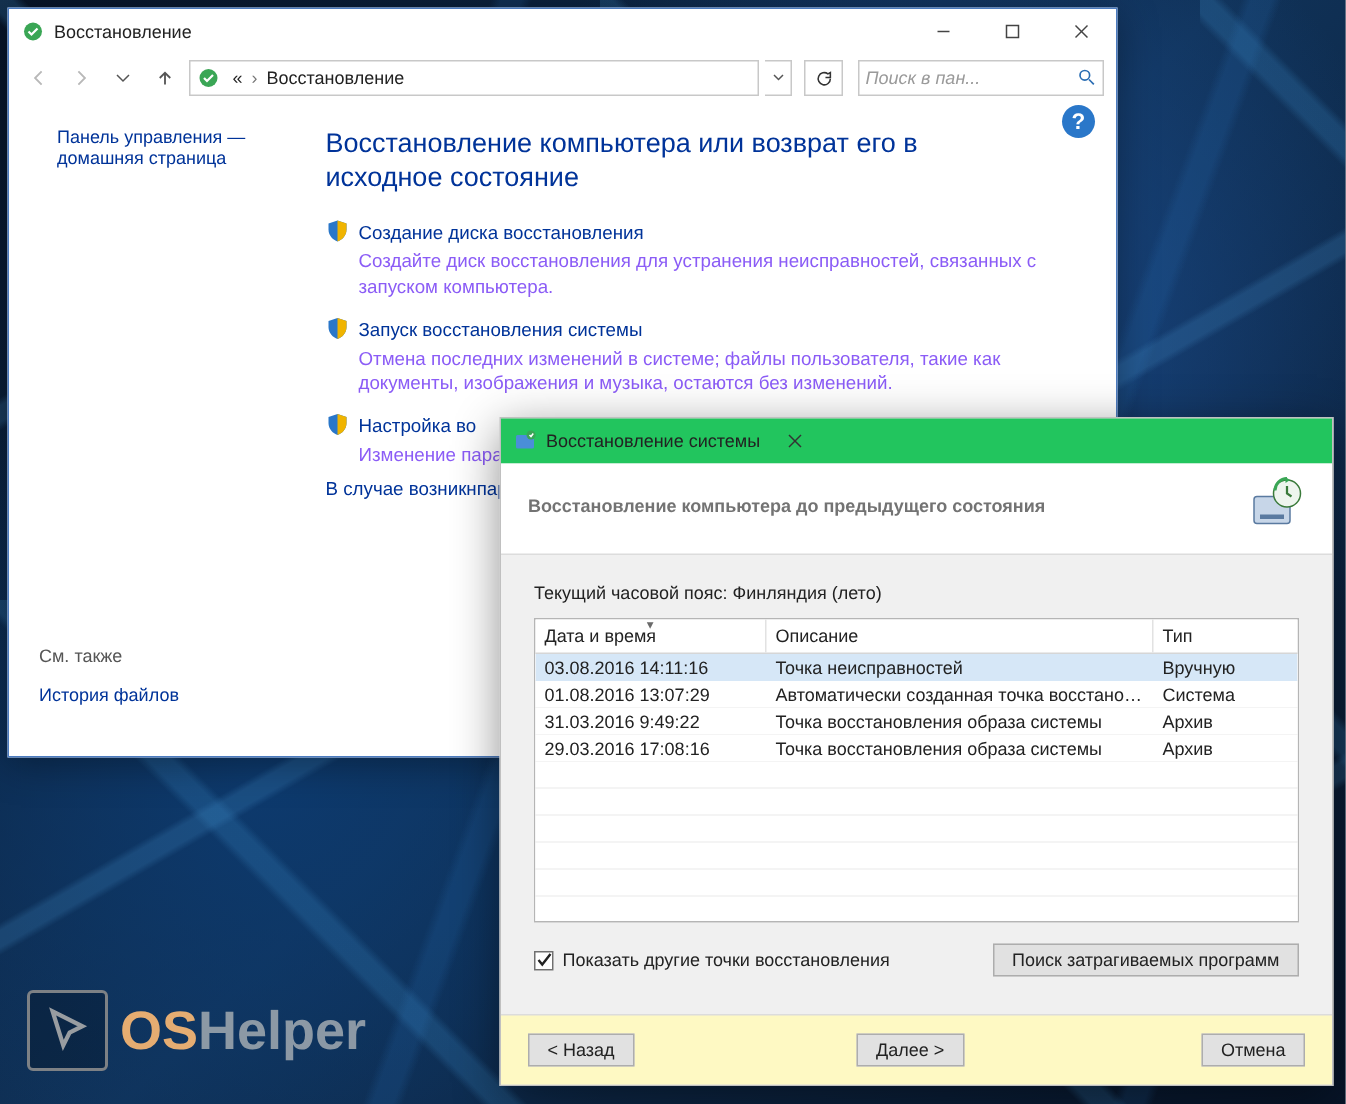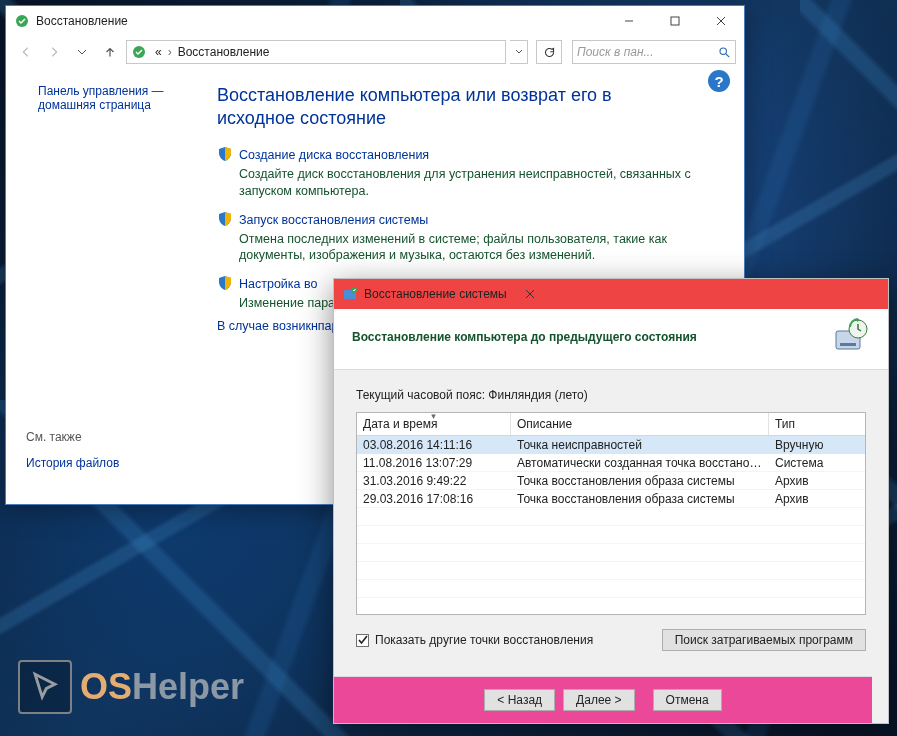--- a/index.html
+++ b/index.html
@@ -51,51 +51,51 @@
   .cp-home { color:#003399; }
   .seealso { position:absolute; bottom:34px; left:20px; font-size:12px; color:#555;}
   .seealso .hdr { color:#555; margin-bottom:12px;}
   .seealso .lnk { color:#003399; }
   .cp-main { flex:1; padding:12px 28px 10px 6px; font-size:12.5px; color:#222; position:relative;}
   .help-q { position:absolute; right:14px; top:2px; width:22px;height:22px; border-radius:50%; background:#2a77c9; color:#fff; font-weight:bold; font-size:15px; display:flex; align-items:center; justify-content:center;}
   .page-title { color:#003399; font-size:18px; font-weight:400; margin:4px 0 14px; line-height:1.3; max-width:470px;}
   .shield-row { display:flex; align-items:flex-end; gap:6px; margin-top:10px;}
   .shield-row .shield { width:16px; height:16px; flex:0 0 16px; margin-top:1px;}
   .shield-row .link { color:#003399; font-size:12.5px;}
-  .desc { margin:4px 0 6px 22px; color:#14532d; line-height:1.35; max-width:470px;}
+  .desc { margin:4px 0 6px 22px; color:#8b5cf6; line-height:1.35; max-width:470px;}
 
   
   .win-front { left:333px; top:278px; width:556px; height:446px; border:1px solid #c0c0c0; background:#f0f0f0; box-shadow:0 8px 30px rgba(0,0,0,.45);}
-  .dlg-title { height:30px; display:flex; align-items:center; padding:0 0 0 8px; background:#ef4444;}
+  .dlg-title { height:30px; display:flex; align-items:center; padding:0 0 0 8px; background:#22c55e;}
   .dlg-title .dicon{width:16px;height:16px;margin-right:6px;}
   .dlg-title .dtxt{font-size:12px; color:#222;}
   .dlg-title .dclose{ width:46px;height:30px;display:flex;align-items:center;justify-content:center;color:#333;}
   .dlg-head { background:#fff; padding:8px 18px 12px; border-bottom:1px solid #dcdcdc; display:flex; align-items:center; justify-content:space-between;}
-  .dlg-head .h-title{ font-size:12px; font-weight:bold; color:#14532d;}
+  .dlg-head .h-title{ font-size:12px; font-weight:bold; color:#737373;}
   .dlg-head .h-art { width:40px; height:40px; }
   .dlg-body { padding:18px 22px 6px; font-size:12px; color:#222;}
   .tz-line { margin-bottom:10px; }
   .rp-table { width:100%; border:1px solid #b5b5b5; background:#fff; font-size:12px; }
   .rp-head { display:flex; background:#fff; border-bottom:1px solid #d6d6d6;}
   .rp-head .col { padding:4px 6px; border-right:1px solid #e2e2e2; position:relative;}
   .col.dt{ width:154px;} .col.dc{ flex:1;} .col.tp{ width:96px; border-right:none;}
   .sort-ind { position:absolute; left:50%; top:-2px; transform:translateX(-50%); color:#6a6a6a; font-size:9px;}
   .rp-rows { height:178px; overflow:hidden; background:#fff;
     background-image: repeating-linear-gradient(#fff, #fff 17px, #f4f4f4 17px, #f4f4f4 18px);
   }
   .rp-row { display:flex; height:18px; align-items:center;}
   .rp-row.sel { background:#d6e7f7; }
   .rp-row .cell { padding:12px 6px; white-space:nowrap; overflow:hidden; text-overflow:ellipsis;}
   .cell.dt{width:154px;} .cell.dc{flex:1;} .cell.tp{width:96px;}
   .dlg-opts { display:flex; align-items:center; justify-content:space-between; margin-top:14px;}
   .chk { display:flex; align-items:center; gap:6px; font-size:12px;}
   .chk .box{ width:13px;height:13px;border:1px solid #707070; display:flex;align-items:center;justify-content:center; background:#fff;}
   .chk .box svg{width:10px;height:10px;}
   .btn { font-size:12px; padding:3px 12px; background:#e1e1e1; border:1px solid #adadad; color:#222; }
-  .dlg-foot { position:absolute; bottom:0; left:0; right:16px; padding:12px 18px; display:flex; justify-content:center; gap:8px; border-top:1px solid #dcdcdc; background:#ec4899;}
+  .dlg-foot { position:absolute; bottom:0; left:0; right:0; padding:12px 18px; display:flex; justify-content:space-between; gap:8px; border-top:1px solid #dcdcdc; background:#fef9c3;}
 </style>
 </head>
 <body>
 
 <div class="desktop-bg"></div>
 
 <div class="watermark-logo">
   <div class="sq">
     <svg viewBox="0 0 24 24" fill="none" stroke="#a9a9a9" stroke-width="2">
         <path d="M5 3l5 16 3-6 6-3z"></path>
@@ -271,21 +271,21 @@
         <div class="col dc">Описание</div>
         <div class="col tp">Тип</div>
       </div>
       <div class="rp-rows">
         <div class="rp-row sel">
           <div class="cell dt">03.08.2016 14:11:16</div>
           <div class="cell dc">Точка неисправностей</div>
           <div class="cell tp">Вручную</div>
         </div>
         <div class="rp-row">
-          <div class="cell dt">11.08.2016 13:07:29</div>
+          <div class="cell dt">01.08.2016 13:07:29</div>
           <div class="cell dc">Автоматически созданная точка восстановле...</div>
           <div class="cell tp">Система</div>
         </div>
         <div class="rp-row">
           <div class="cell dt">31.03.2016 9:49:22</div>
           <div class="cell dc">Точка восстановления образа системы</div>
           <div class="cell tp">Архив</div>
         </div>
         <div class="rp-row">
           <div class="cell dt">29.03.2016 17:08:16</div>

